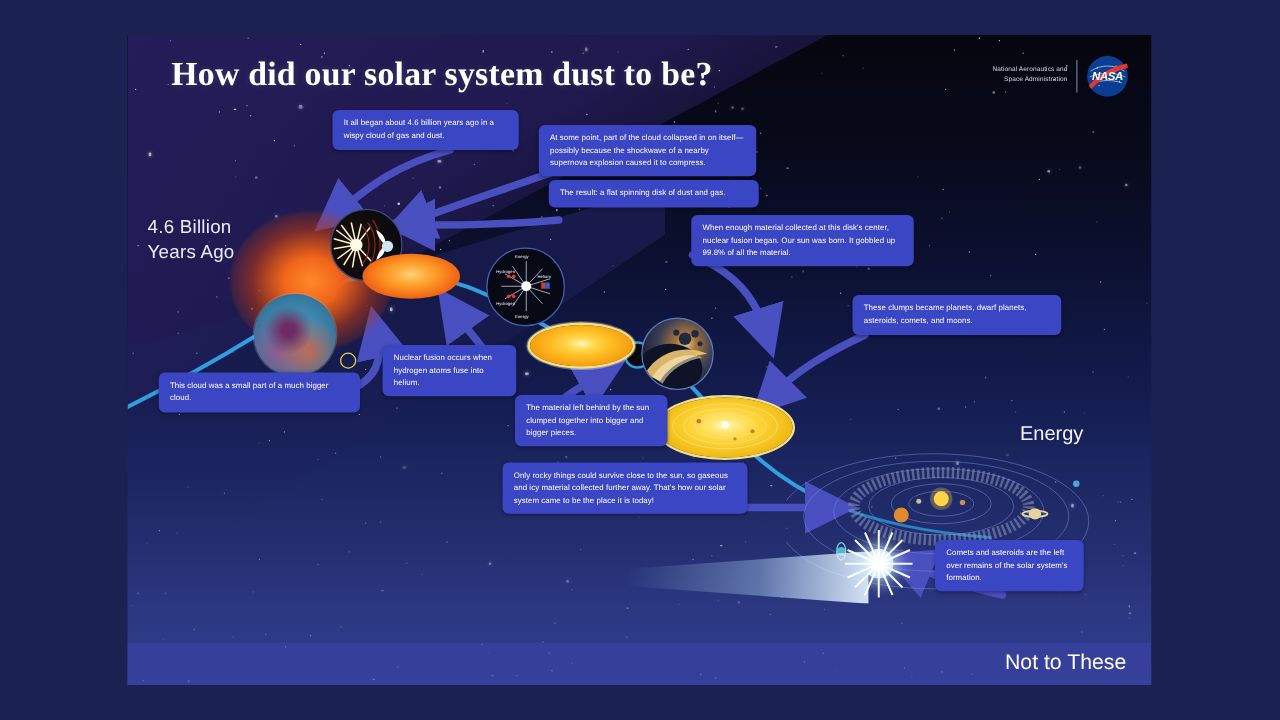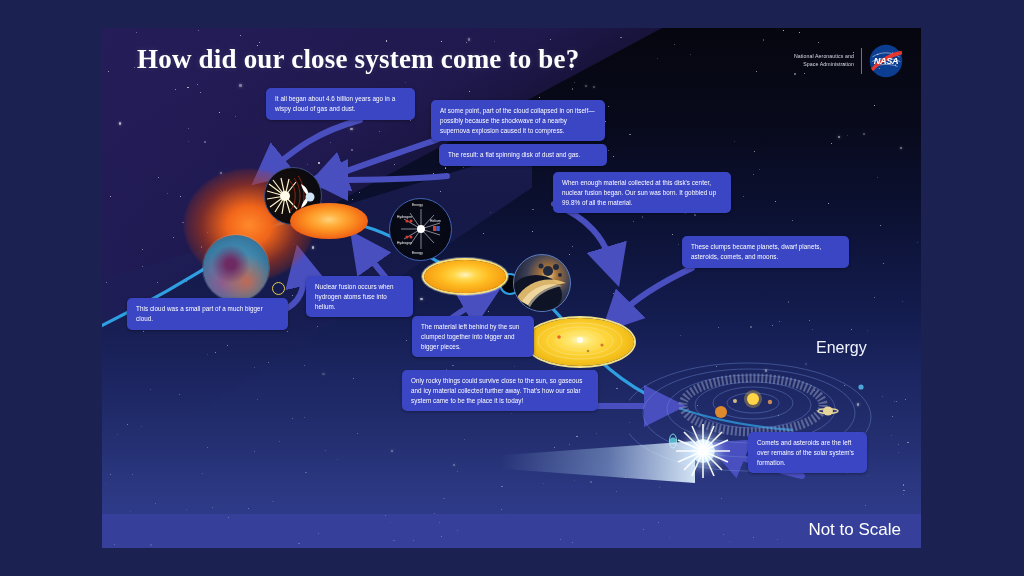--- a/index.html
+++ b/index.html
@@ -589,23 +589,25 @@
     <div id="comet-core"></div>
     <svg style="position:absolute;left:572px;top:394px;width:58px;height:58px">
       <g stroke="#ffffff" stroke-width="1.6" opacity=".95">
         <path d="M29,29 L29,2 M29,29 L29,56 M29,29 L2,29 M29,29 L56,29
                  M29,29 L10,10 M29,29 L48,48 M29,29 L48,10 M29,29 L10,48
                  M29,29 L18,4 M29,29 L40,4 M29,29 L18,54 M29,29 L40,54
                  M29,29 L4,18 M29,29 L4,40 M29,29 L54,18 M29,29 L54,40"></path>
       </g>
     </svg>
 
-    <div id="title">How did our close system come to be?</div>
+    <div id="title">How did our solar system dust to be?</div>
+    <div id="era-label" style="white-space:pre-line">4.6 Billion
+Years Ago</div>
     <div id="present-label">Energy</div>
-    <div id="scale-label">Not to Scale</div>
+    <div id="scale-label">Not to These</div>
 
     <div id="nasa">
       <div id="nasa-text">National Aeronautics and
 Space Administration</div>
       <div id="nasa-rule"></div>
       <svg id="nasa-logo" viewBox="0 0 100 100">
         <circle cx="50" cy="50" r="48" fill="#0b3d91"></circle>
         <g fill="none" stroke="#ffffff" stroke-width="1.6" opacity=".85">
           <path d="M10,38 C34,22 66,22 90,38"></path>
           <path d="M8,52 C30,40 70,40 92,52"></path>

